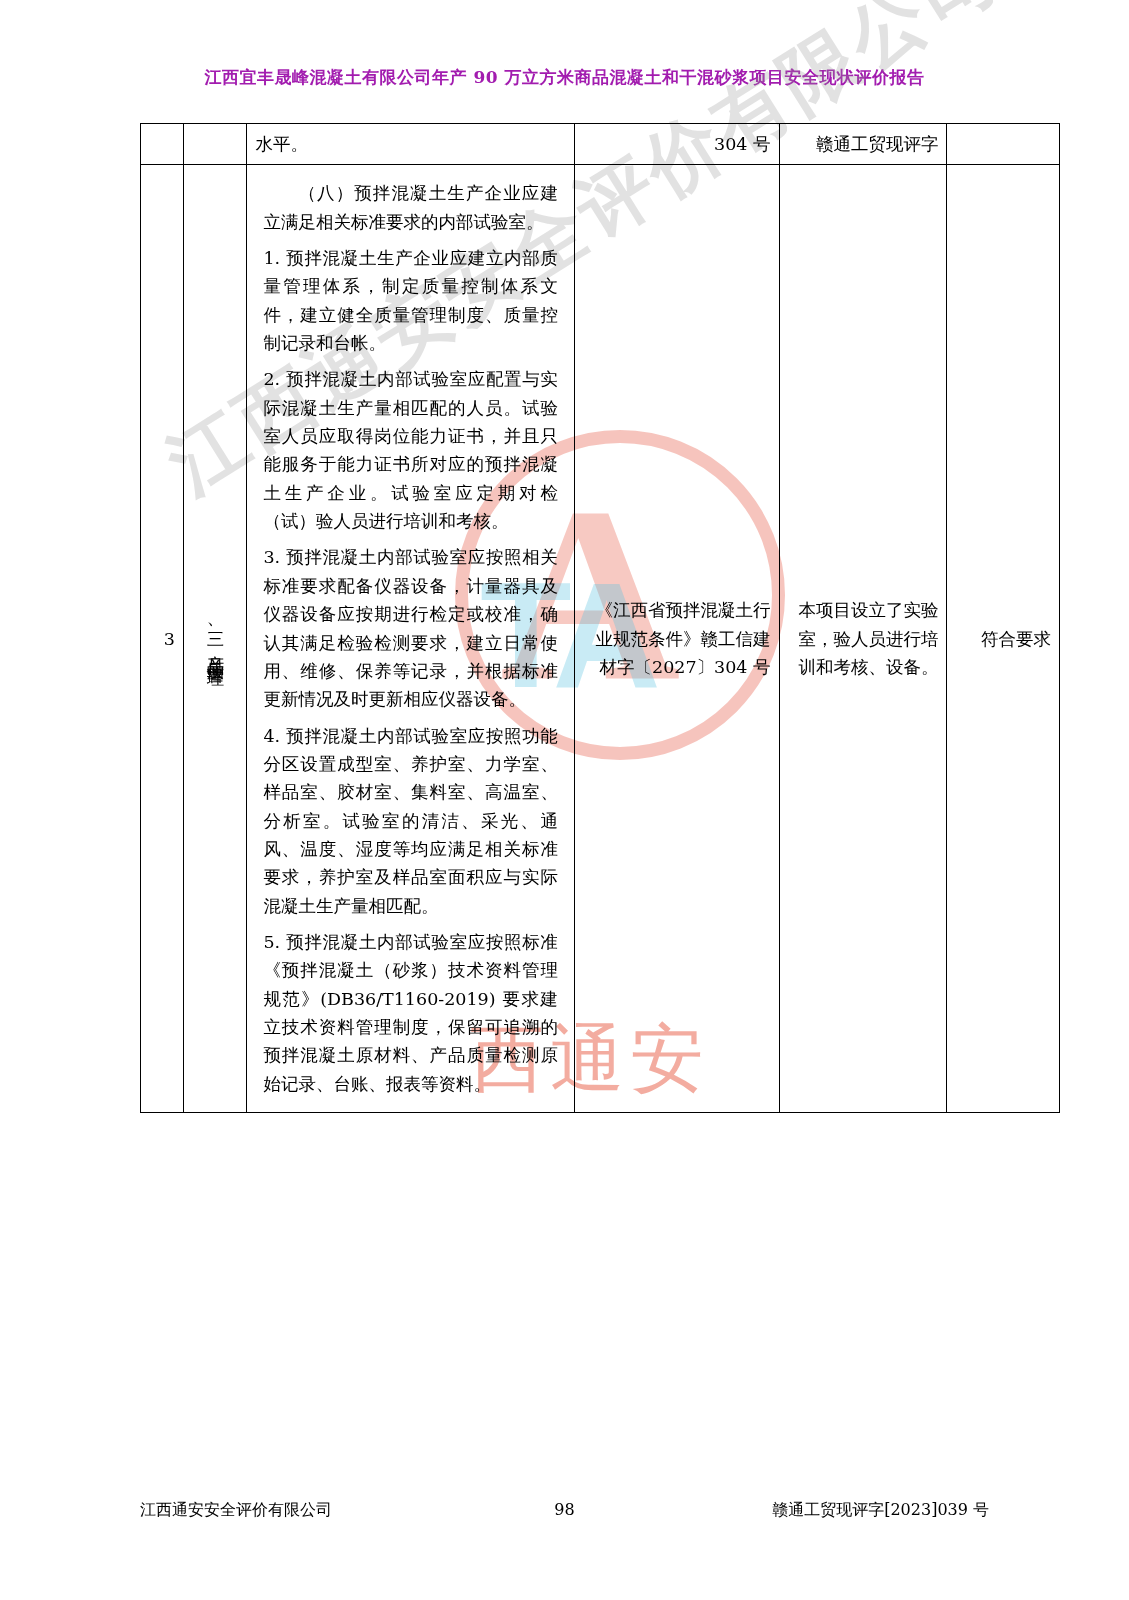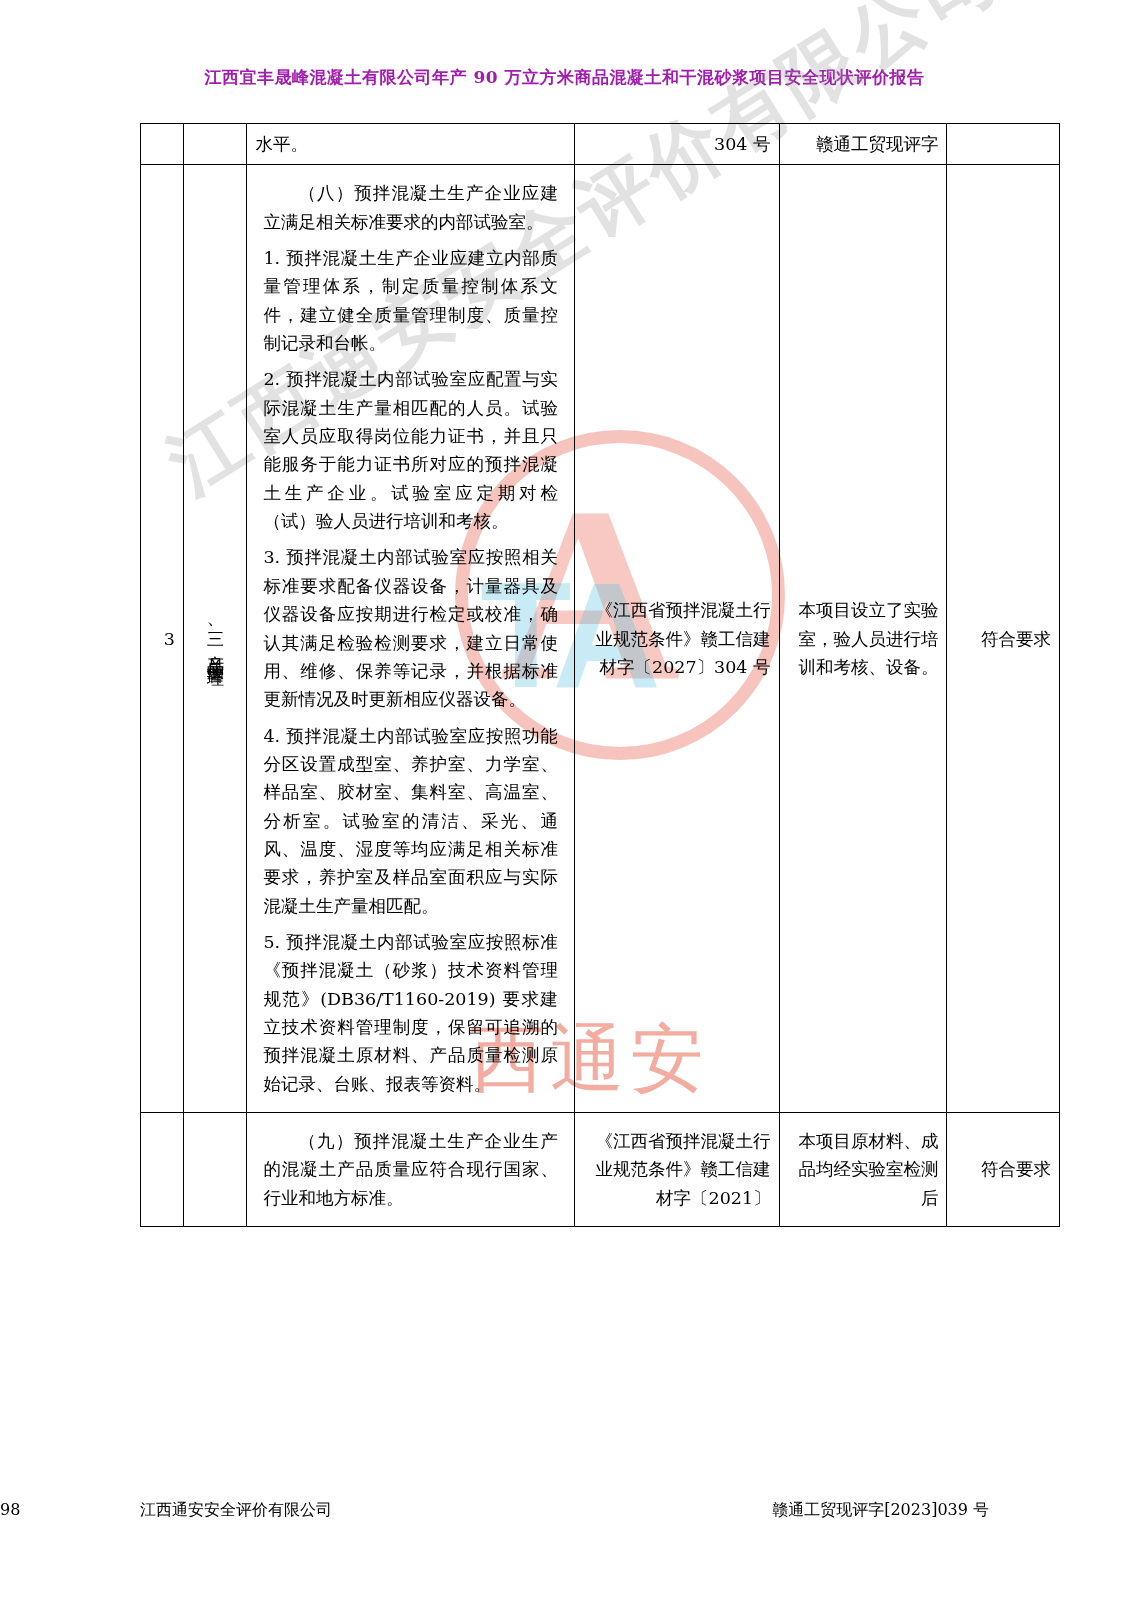--- a/index.html
+++ b/index.html
@@ -47,21 +47,21 @@
   }
   .footer-left {
     position: absolute;
     left: 140px;
     top: 0;
   }
   .footer-center {
     position: absolute;
     left: 0;
     width: 1129px;
-    text-align: left;
+    text-align: center;
     top: 0;
   }
   .footer-right {
     position: absolute;
     right: 140px;
     top: 0;
     margin-left: 33px;
   }
 
   
@@ -221,32 +221,20 @@
               <p>3. 预拌混凝土内部试验室应按照相关标准要求配备仪器设备，计量器具及仪器设备应按期进行检定或校准，确认其满足检验检测要求，建立日常使用、维修、保养等记录，并根据标准更新情况及时更新相应仪器设备。</p>
               <p>4. 预拌混凝土内部试验室应按照功能分区设置成型室、养护室、力学室、样品室、胶材室、集料室、高温室、分析室。试验室的清洁、采光、通风、温度、湿度等均应满足相关标准要求，养护室及样品室面积应与实际混凝土生产量相匹配。</p>
               <p>5. 预拌混凝土内部试验室应按照标准《预拌混凝土（砂浆）技术资料管理规范》(DB36/T1160-2019) 要求建立技术资料管理制度，保留可追溯的预拌混凝土原材料、产品质量检测原始记录、台账、报表等资料。</p>
             </div>
           </td>
           <td class="c-center">《江西省预拌混凝土行业规范条件》赣工信建材字〔2027〕304 号</td>
           <td class="c-center">本项目设立了实验室，验人员进行培训和考核、设备。</td>
           <td class="c-center">符合要求</td>
         </tr>
 
-        <tr>
-          <td class="c-center"></td>
-          <td class="c-center"></td>
-          <td class="c-just">
-            <div class="req-text">
-              <p class="indent2">（九）预拌混凝土生产企业生产的混凝土产品质量应符合现行国家、行业和地方标准。</p>
-            </div>
-          </td>
-          <td class="c-center">《江西省预拌混凝土行业规范条件》赣工信建材字〔2021〕</td>
-          <td class="c-center">本项目原材料、成品均经实验室检测后</td>
-          <td class="c-center">符合要求</td>
-        </tr>
       </tbody>
     </table>
   </div>
 
   <div class="page-footer">
     <span class="footer-left">江西通安安全评价有限公司</span>
     <span class="footer-center">98</span>
     <span class="footer-right">赣通工贸现评字[2023]039 号</span>
   </div>
 

